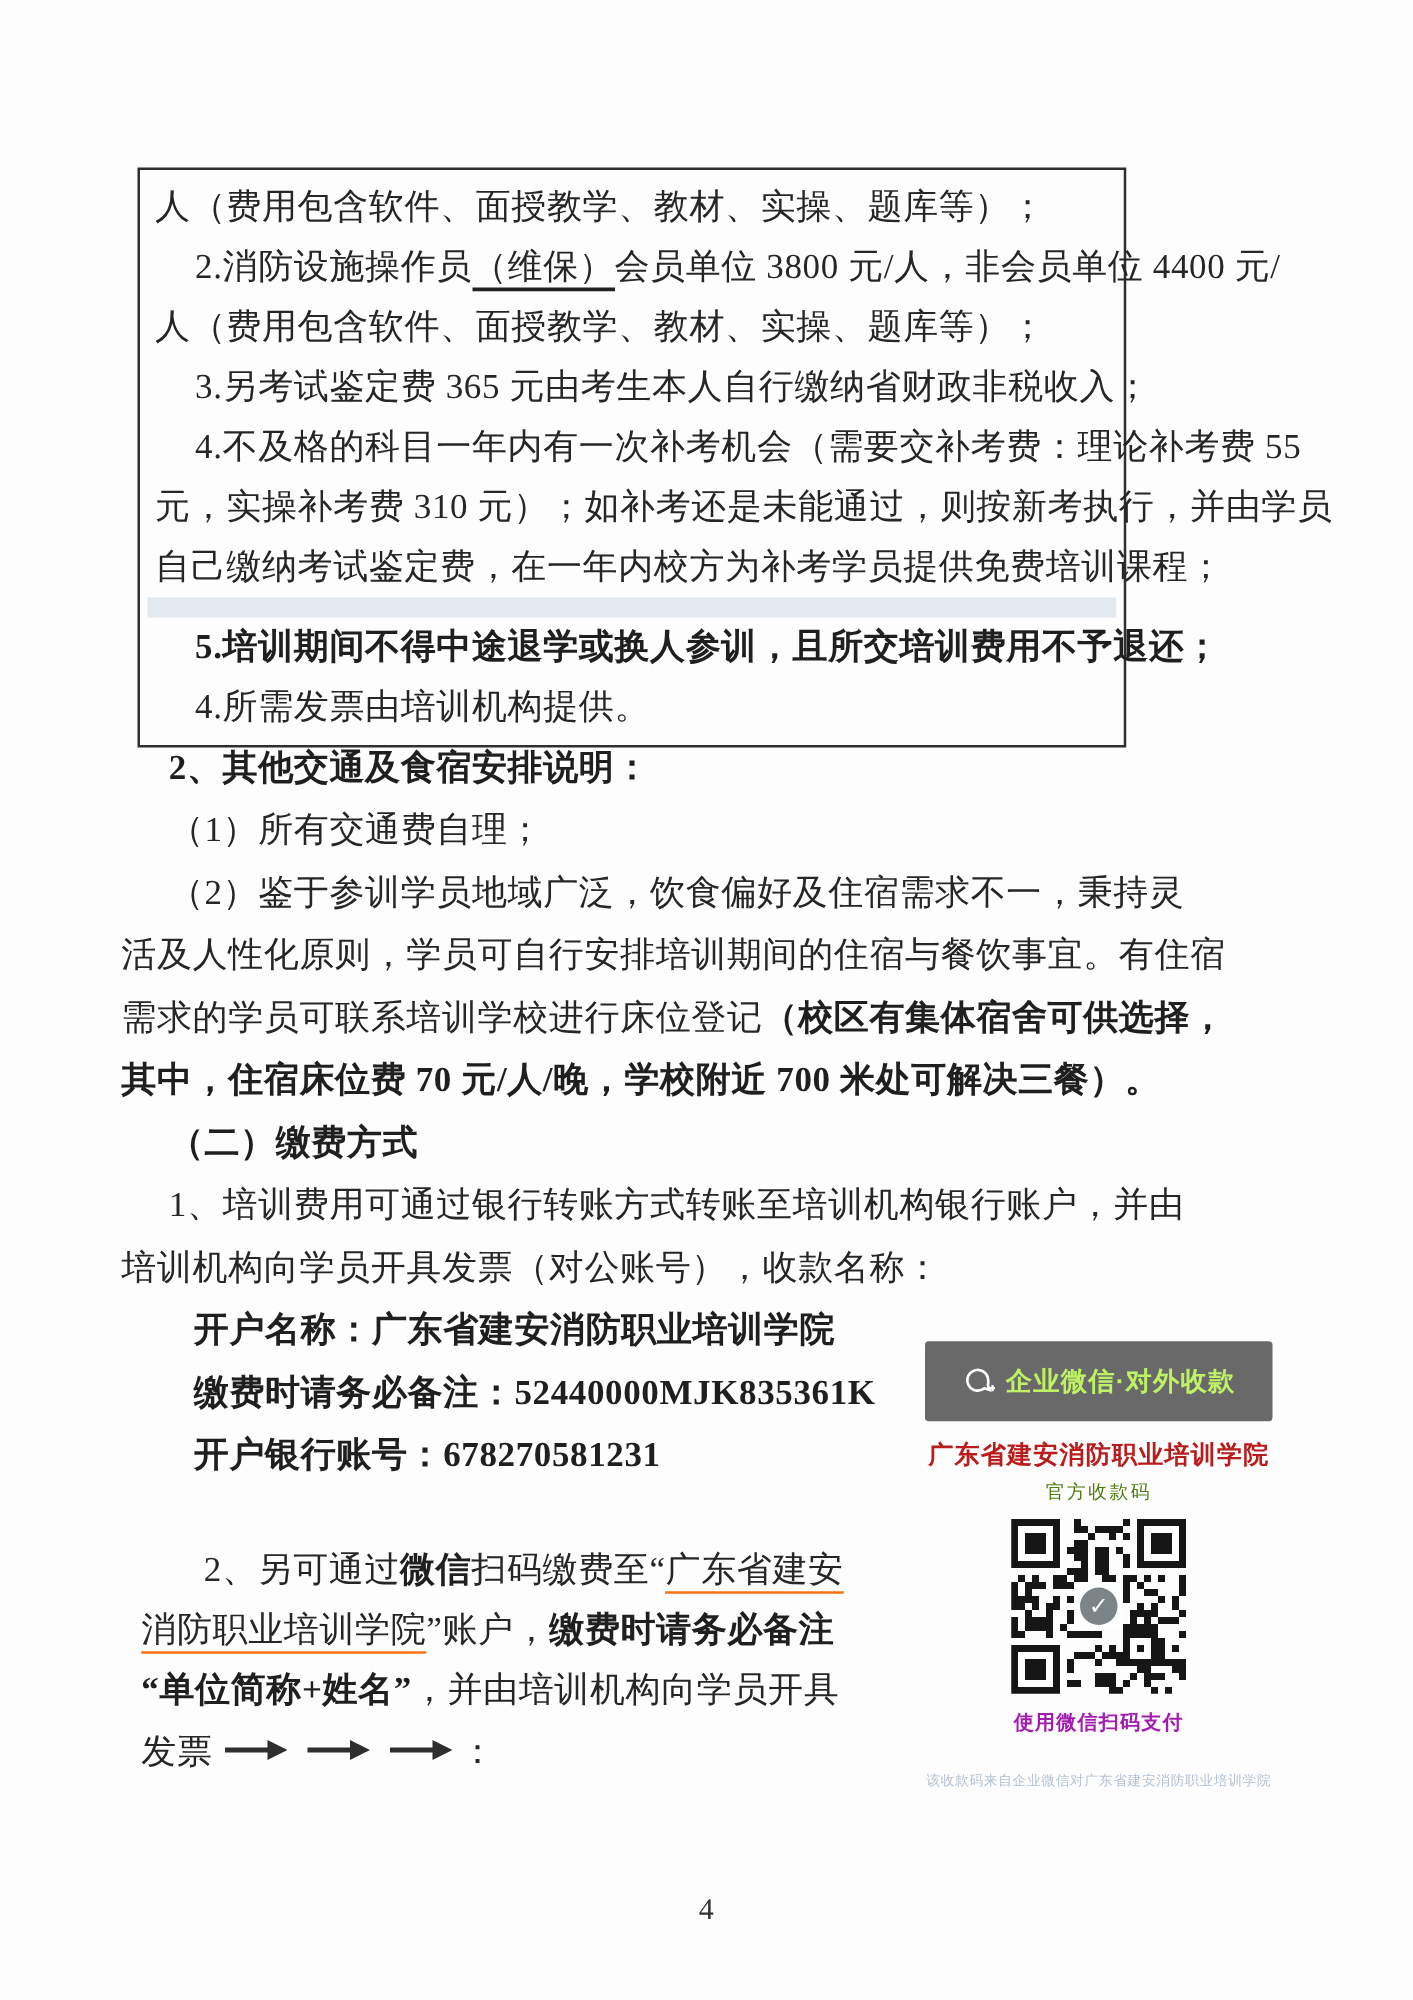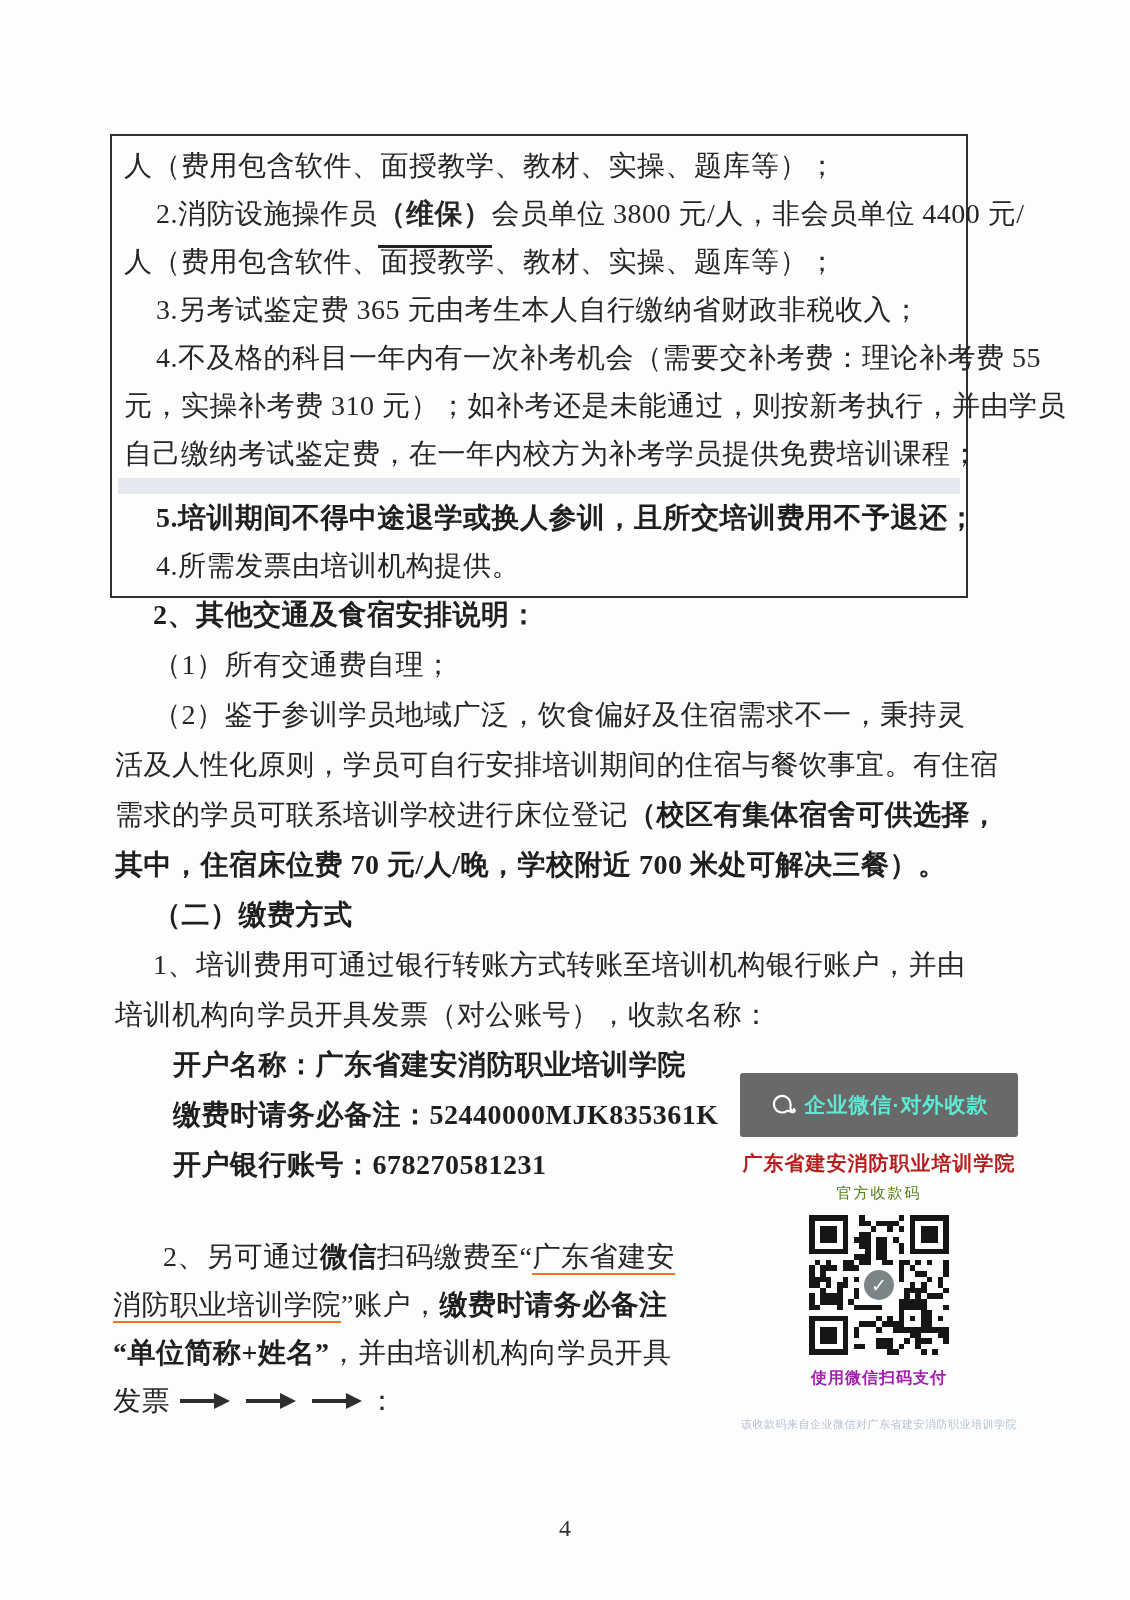--- a/index.html
+++ b/index.html
@@ -8,58 +8,58 @@
     background:#f4f4f4;
     font-family:"Liberation Serif","DejaVu Serif",serif;
   }
   .page{
     position:relative;width:1130px;height:1600px;
     background:#fdfdfd;overflow:hidden;
     color:#262626;
   }
   
   .fee-box{
-    position:absolute;left:110px;top:134px;width:858px;
+    position:absolute;left:110px;top:134px;width:791px;
     box-sizing:border-box;border:2px solid #2f2f2f;
     background:#fdfdfd;
     padding:6px 12px 6px 12px;
   }
   .ln{
     white-space:nowrap;
     font-size:28px;line-height:48px;height:48px;
     letter-spacing:0.5px;
     overflow:visible;
   }
   .flow .ln{line-height:50px;height:50px;}
   .ind1{padding-left:32px;}   
   .ind2{padding-left:38px;}   
   .ind3{padding-left:58px;}   
   .ind4{padding-left:50px;}   
   .b{font-weight:bold;color:#1f1f1f;}
-  .u-em{font-weight:bold;border-bottom:3px solid #222;padding-bottom:16px;}
+  .u-em{font-weight:normal;border-bottom:3px solid #222;padding-bottom:1px;}
   .u-line{border-bottom:2px solid #f97316;padding-bottom:1px;}
   .band{height:16px;margin:0 -6px;background:#e3e9ef;}
   
   .flow{
-    position:absolute;left:115px;top:590px;width:900px;
+    position:absolute;left:97px;top:590px;width:900px;
   }
   .wcol{
     position:absolute;left:113px;top:1233px;width:620px;
   }
   .arrow{display:inline-block;vertical-align:middle;margin:0 6px 6px 8px;}
   
   .qr-panel{
     position:absolute;left:740px;top:1073px;width:278px;
     text-align:center;
     font-family:"Liberation Sans","DejaVu Sans",sans-serif;
   }
   .wecom-banner{
     height:64px;background:#696969;border-radius:3px;
     display:flex;align-items:center;justify-content:center;gap:9px;
-    color:#5eead4;font-size:21px;font-weight:bold;letter-spacing:1px;
+    color:#bef264;font-size:21px;font-weight:bold;letter-spacing:1px;
   }
   .qr-org{margin-top:13px;font-size:20px;font-weight:bold;color:#b91c1c;letter-spacing:1px;white-space:nowrap;}
   .qr-sub{margin-top:7px;font-size:15px;color:#4d7c0f;letter-spacing:2px;}
   .qr-wrap{position:relative;width:140px;height:140px;margin:12px auto 0 auto;}
   .qr-logo{
     position:absolute;left:51px;top:51px;width:38px;height:38px;
     background:#ffffff;border-radius:7px;
     display:flex;align-items:center;justify-content:center;
   }
   .qr-logo .bubble{

